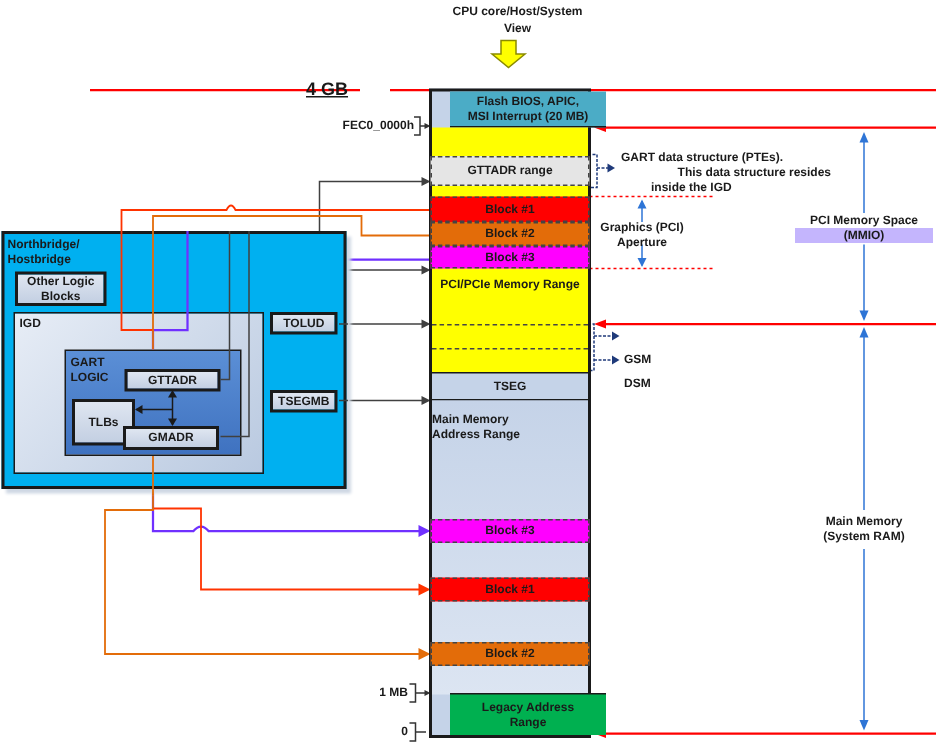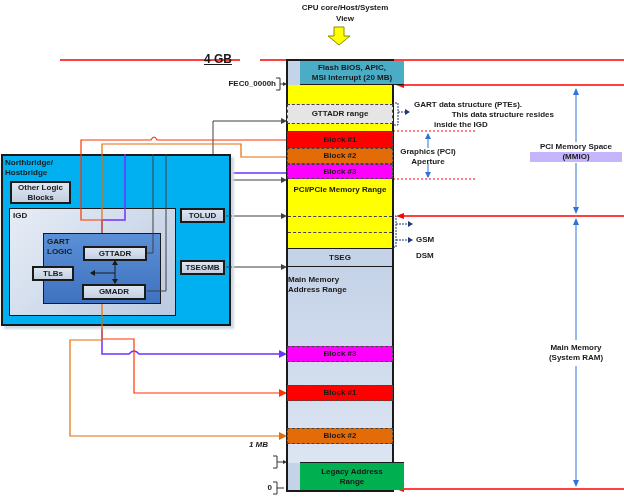--- a/index.html
+++ b/index.html
@@ -95,21 +95,21 @@
   <path d="M102,303 L102,354 L129,354 Q134,348 139,354 L280,354" fill="none" stroke="#7030ff" stroke-width="1.5"></path>
   <polygon points="287,354 279,350 279,358" fill="#7030ff"></polygon>
   <path d="M102,339 L134,339 L134,393 L280,393" fill="none" stroke="#ff3300" stroke-width="1.2"></path>
   <polygon points="287,393 279,389 279,397" fill="#ff3300"></polygon>
   <path d="M102,303 L102,340 L70,340 L70,436 L280,436" fill="none" stroke="#e36c09" stroke-width="1.2"></path>
   <polygon points="287,436 279,432 279,440" fill="#e36c09"></polygon>
 </svg>
 
 <div class="abs" style="left:204px;top:52px;font-size:12px;line-height:14px;">4 GB</div>
 <div class="lbl" style="left:222px;top:79px;width:54px;text-align:right;">FEC0_0000h</div>
-<div class="lbl" style="left:245px;top:440px;width:27px;font-style:italic;">1 MB</div>
+<div class="lbl" style="left:245px;top:457px;width:27px;text-align:right;">1 MB</div>
 <div class="lbl" style="left:252px;top:483px;width:20px;text-align:right;">0</div>
 
 <div class="box" style="left:286px;top:59px;width:108px;height:433px;background:#c5d3e8;"></div>
 <div class="seg" style="left:288px;top:61px;width:104px;height:24px;background:#4bacc6;border-bottom:1px solid #1a1a1a;flex-direction:column;margin-left:12px;">
   <span>Flash BIOS, APIC,</span>
   <span>MSI Interrupt (20 MB)</span>
 </div>
 <div class="seg" style="left:288px;top:85px;width:104px;height:163px;background:#ffff00;align-items:flex-start;"></div>
 <div class="seg dashed" style="left:287px;top:104px;width:106px;height:20px;background:#e5e5e5;">GTTADR range</div>
 <div class="seg dashed" style="left:287px;top:131px;width:106px;height:17px;background:#ff0000;">Block #1</div>
@@ -149,21 +149,21 @@
 <div class="small-box" style="left:10px;top:181px;width:61px;height:23px;flex-direction:column;z-index:2;">
   <span>Other Logic</span>
   <span>Blocks</span>
 </div>
 <div class="box" style="left:9px;top:208px;width:167px;height:108px;background:linear-gradient(135deg,#e7edf6,#b9c9e0);border-width:1.5px;z-index:2;"></div>
 <div class="lbl" style="left:13px;top:211px;width:30px;text-align:left;z-index:3;">IGD</div>
 <div class="box" style="left:43px;top:233px;width:118px;height:71px;background:linear-gradient(#5b8fd6,#3f72c0);border-width:1.5px;z-index:3;"></div>
 <div class="lbl" style="left:47px;top:237px;width:40px;text-align:left;z-index:4;">GART</div>
 <div class="lbl" style="left:47px;top:247px;width:40px;text-align:left;z-index:4;">LOGIC</div>
 <div class="small-box" style="left:83px;top:246px;width:64px;height:15px;z-index:4;">GTTADR</div>
-<div class="small-box" style="left:32px;top:266px;width:42px;height:15px;z-index:4;">TLBs</div>
+<div class="small-box" style="left:48px;top:266px;width:42px;height:31px;z-index:4;">TLBs</div>
 <div class="small-box" style="left:82px;top:284px;width:64px;height:16px;z-index:4;">GMADR</div>
 <div class="small-box" style="left:180px;top:208px;width:45px;height:15px;z-index:2;">TOLUD</div>
 <div class="small-box" style="left:180px;top:260px;width:45px;height:15px;z-index:2;">TSEGMB</div>
 
 <svg width="624" height="498" style="z-index:5;pointer-events:none;">
   <line x1="115" y1="262" x2="115" y2="283" stroke="#1a1a1a" stroke-width="1"></line>
   <polygon points="115,260 112,265 118,265" fill="#1a1a1a"></polygon>
   <polygon points="115,284 112,279 118,279" fill="#1a1a1a"></polygon>
   <line x1="91" y1="273" x2="115" y2="273" stroke="#1a1a1a" stroke-width="1"></line>
   <polygon points="90,273 95,270 95,276" fill="#1a1a1a"></polygon>

